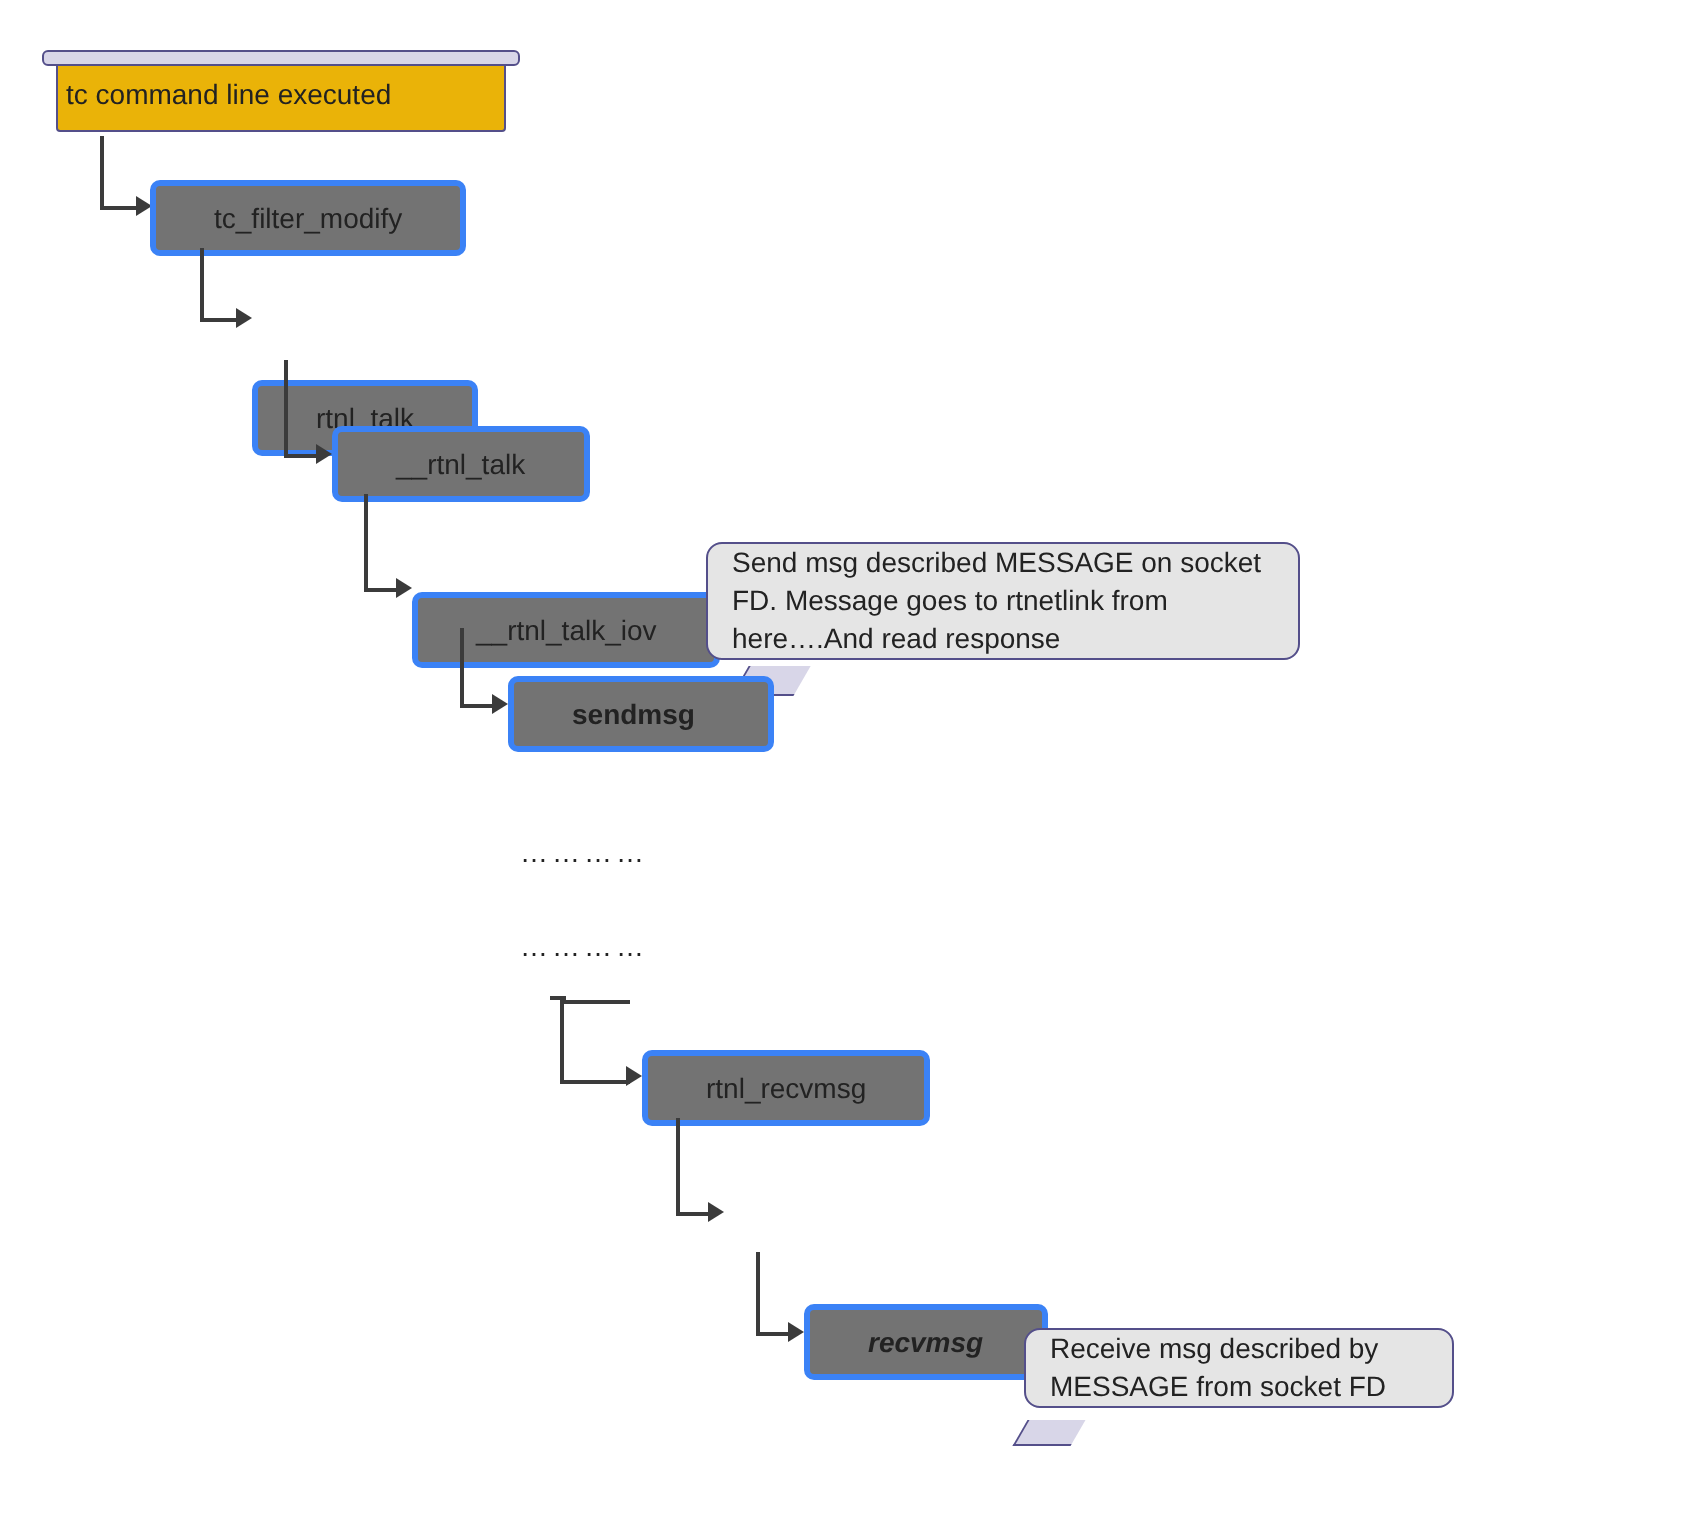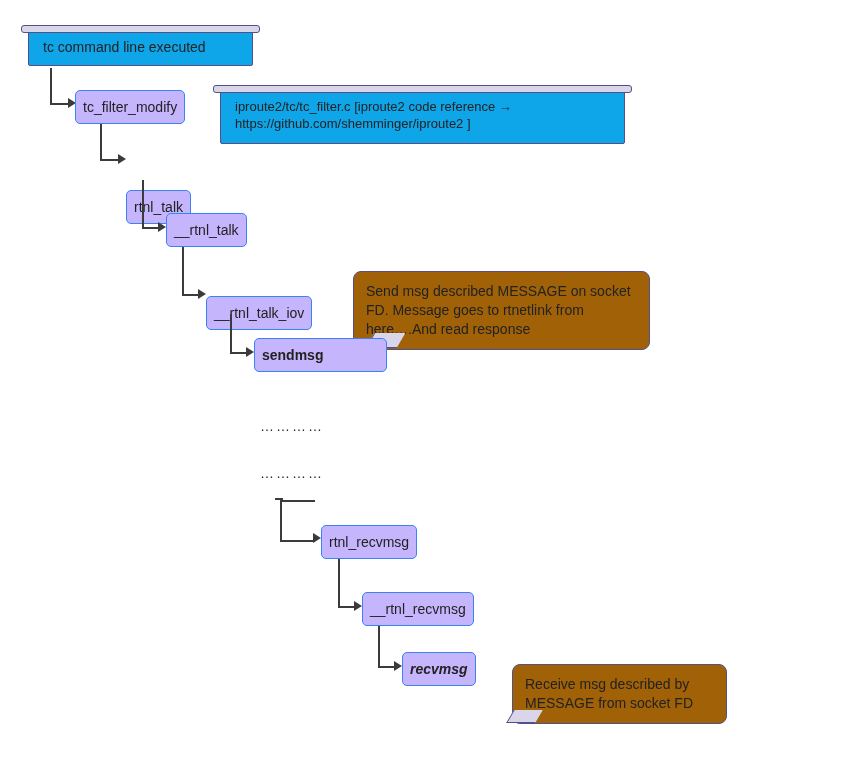--- a/index.html
+++ b/index.html
@@ -4,33 +4,33 @@
 <style>
   body {
     margin: 0;
     padding: 20px;
     font-family: Arial, sans-serif;
     font-size: 14px;
     background: #fff;
     width: 806px;
   }
   .box {
-    background: #c4b5fd;
-    border: 1px solid #3b82f6;
+    background: #737373;
+    border: 3px solid #3b82f6;
     border-radius: 5px;
-    padding: 8px 7px;
+    padding: 8px 29px;
     display: inline-block;
     color: #222;
     position: absolute;
     box-sizing: border-box;
   }
   .scroll-box {
-    background: #0ea5e9;
+    background: #eab308;
     border: 1px solid #544f8a;
-    padding: 10px 14px;
+    padding: 10px 4px;
     display: inline-block;
     color: #222;
     position: absolute;
     box-sizing: border-box;
     border-radius: 2px;
   }
   .scroll-box::before, .scroll-box::after {
     content: "";
     position: absolute;
     left: -8px;
@@ -38,24 +38,24 @@
     height: 6px;
     background: #d8d6e8;
     border: 1px solid #544f8a;
     border-radius: 3px;
   }
   .scroll-box::before { top: -4px; }
   .scroll-box::after { bottom: -4px; display:none; }
   .scroll-top-only::before { top: -4px; }
   
   .callout {
-    background: #a16207;
+    background: #e5e5e5;
     border: 1px solid #544f8a;
     border-radius: 8px;
-    padding: 10px 12px;
+    padding: 0 12px;
     position: absolute;
     box-sizing: border-box;
     color: #222;
     line-height: 1.35;
   }
   .diagram {
     position: relative;
     width: 806px;
     height: 720px;
   }
@@ -94,23 +94,20 @@
     <span>tc command line executed</span>
   </div>
 
   <div class="connector" style="left:30px; top:48px; height:35px; width:20px;"></div>
   <div class="arrowhead" style="left:48px; top:78px;"></div>
 
   <div class="box" style="left:55px; top:70px;">
     <span>tc_filter_modify</span>
   </div>
 
-  <div class="scroll-box scroll-top-only" style="left:200px; top:68px; width:405px; font-size:13px; line-height:1.3;">
-    <span>iproute2/tc/tc_filter.c    [iproute2 code reference → https://github.com/shemminger/iproute2 ]</span>
-  </div>
 
   <div class="connector" style="left:80px; top:104px; height:35px; width:20px;"></div>
   <div class="arrowhead" style="left:98px; top:134px;"></div>
 
   <div class="box" style="left:106px; top:140px;margin-top:30px;">
     <span>rtnl_talk</span>
   </div>
 
   <div class="connector" style="left:122px; top:160px; height:47px; width:18px;"></div>
   <div class="arrowhead" style="left:138px; top:202px;"></div>
@@ -147,23 +144,20 @@
 
   <div style="position:absolute; left:255px; top:478px; width:8px; height:2px; background:#3b3b3b;"></div>
 
   <div class="box" style="left:301px; top:505px;text-align:center;">
     <span>rtnl_recvmsg</span>
   </div>
 
   <div class="connector" style="left:318px; top:539px; height:47px; width:18px;"></div>
   <div class="arrowhead" style="left:334px; top:581px;"></div>
 
-  <div class="box" style="left:342px; top:572px;">
-    <span>__rtnl_recvmsg</span>
-  </div>
 
   <div class="connector" style="left:358px; top:606px; height:40px; width:18px;"></div>
   <div class="arrowhead" style="left:374px; top:641px;"></div>
 
   <div class="box bold" style="left:382px; top:632px;font-style:italic;">
     <span>recvmsg</span>
   </div>
 
   <div class="callout" style="left:492px; top:644px; width:215px;">
     <span>Receive msg described by MESSAGE from socket FD</span>

